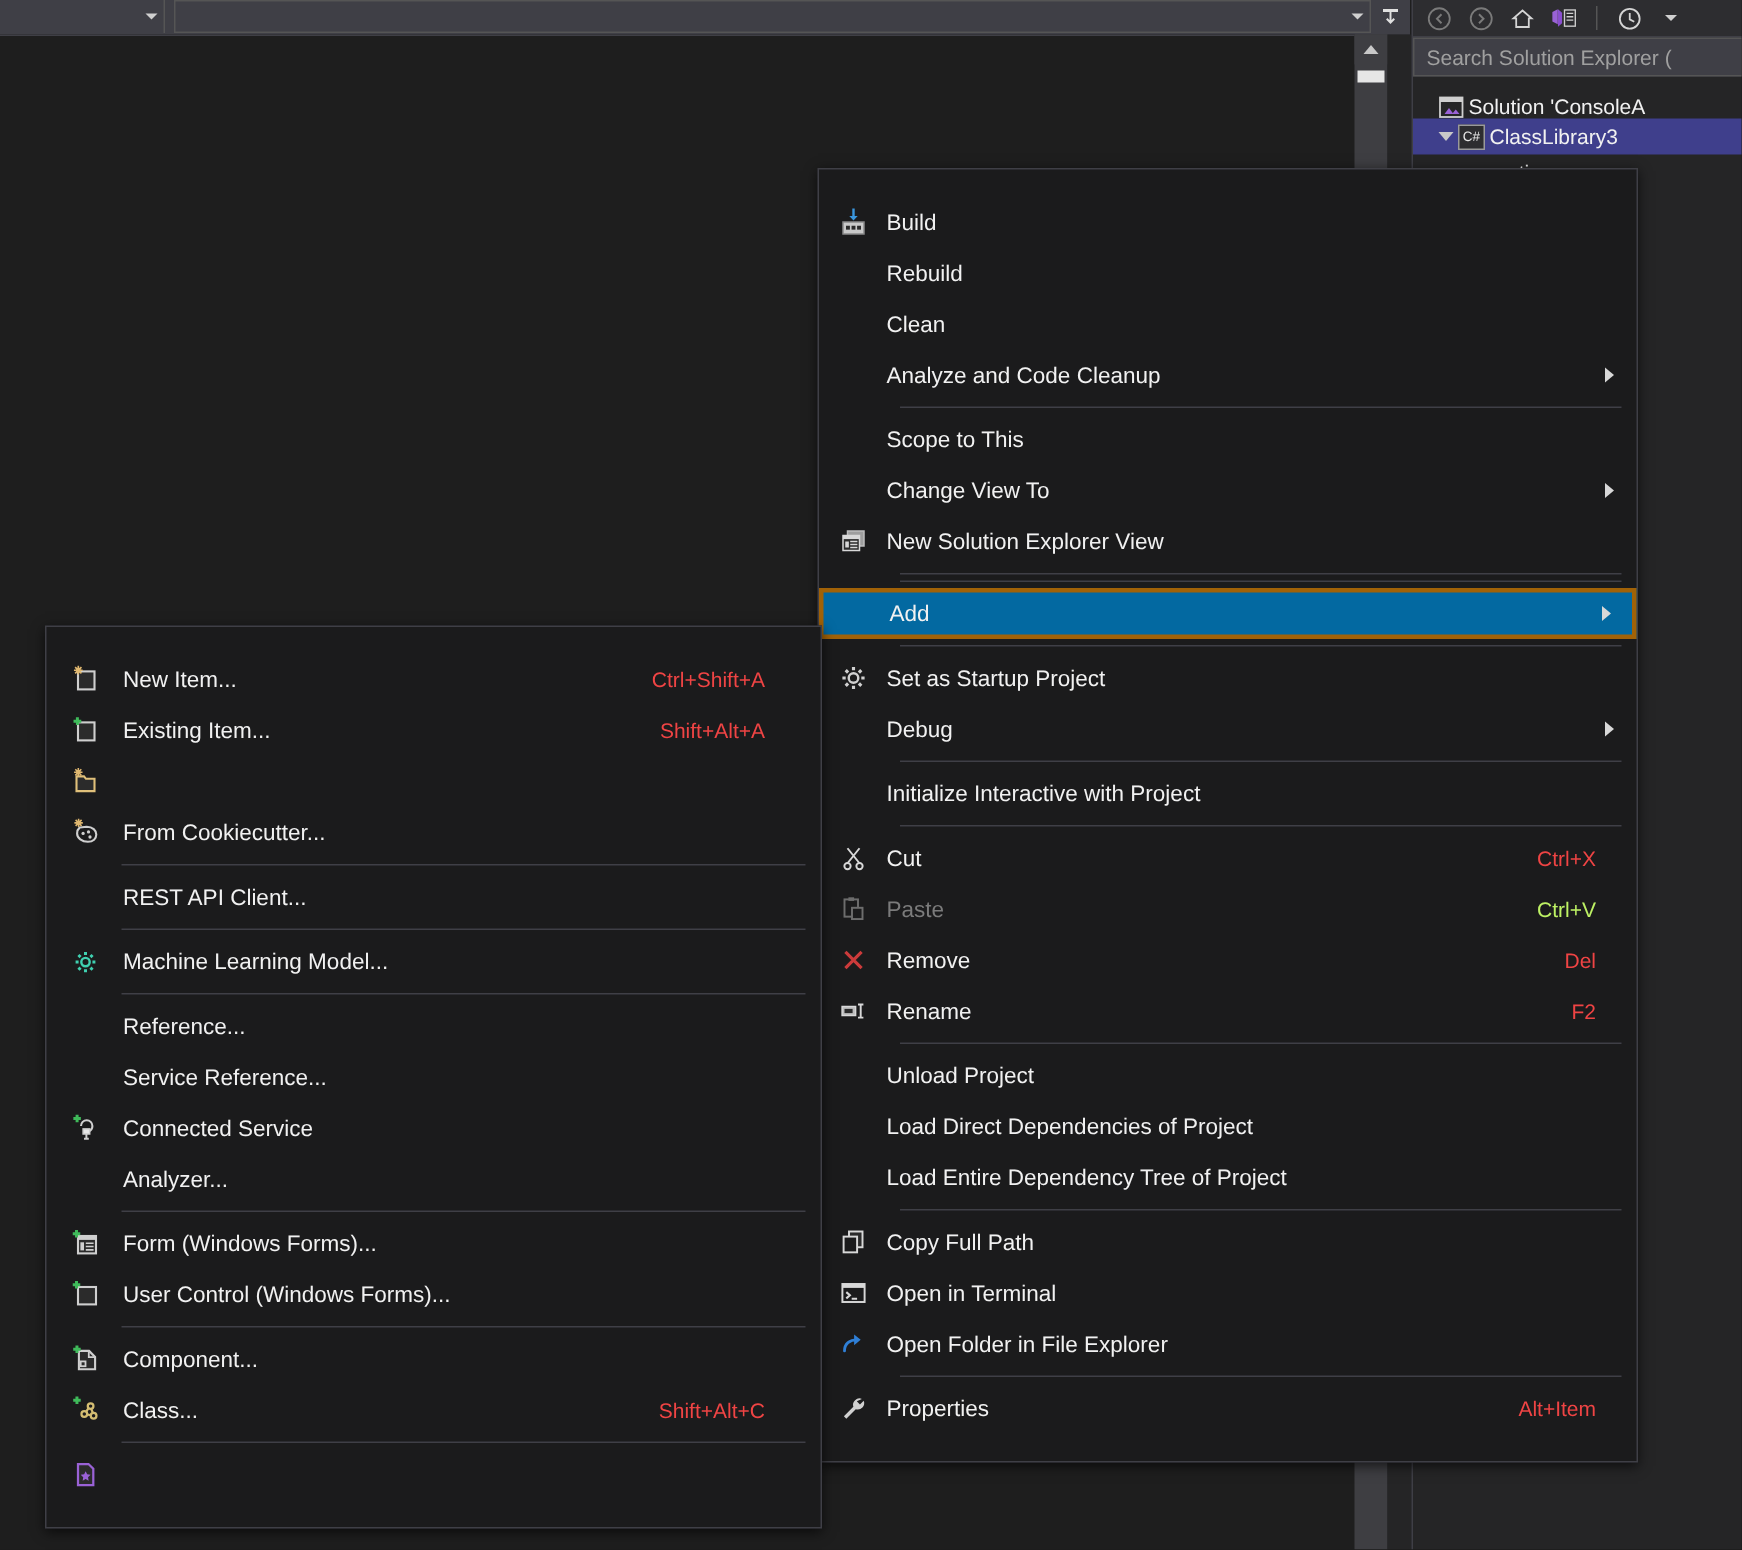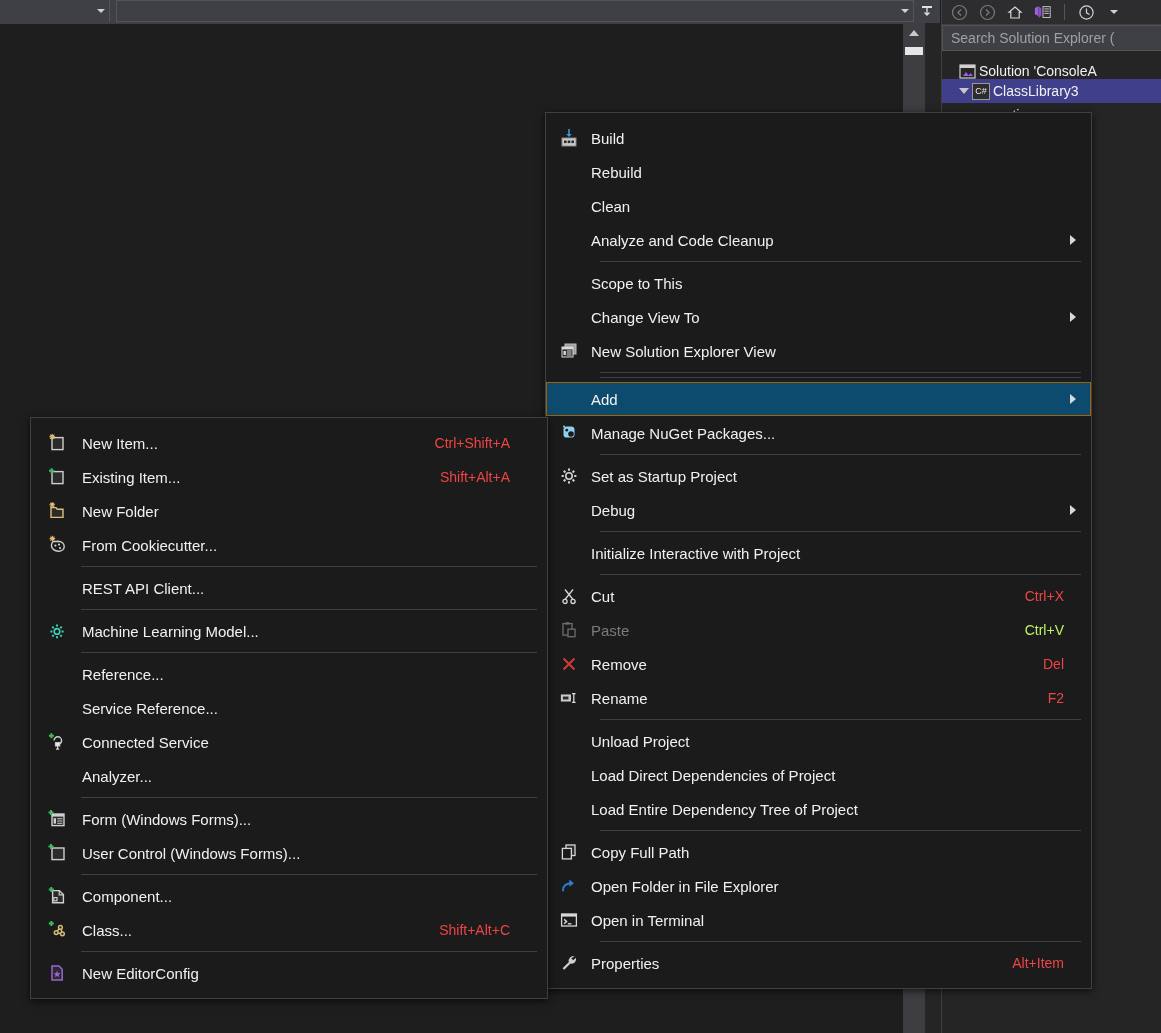--- a/index.html
+++ b/index.html
@@ -98,31 +98,31 @@
   .ticon { width:18px; flex:0 0 18px; display:flex; align-items:center; justify-content:center; margin-right:3px;}
   .cs-badge {
     width:17px;height:15px;border:1px solid #9a9a9a;background:#2d2d30;color:#e8e8e8;
     font-size:9px;display:flex;align-items:center;justify-content:center;font-family:"Liberation Sans",sans-serif;
   }
 
   
   .menu {
     position:absolute; background:#1b1b1c; border:1px solid #3f3f46;
     box-shadow: 0 2px 8px rgba(0,0,0,.65);
-    padding:8px 0;
+    padding:18px 0;
   }
   #menu-project { left:545px; top:112px; width:545px; }
   #menu-add     { left:30px;  top:417px; width:516px; }
 
   .mi {
     position:relative; height:34px; display:flex; align-items:center;
     color:#f1f1f1; font-size:15px; white-space:nowrap; cursor:default;
     box-sizing:border-box; border:1px solid transparent;
   }
-  .mi.highlight { background:#0c4a6e; border:1px solid #a16207; }
+  .mi.highlight { background:#0369a1; border:3px solid #a16207; }
   .mi.disabled  { color:#7b7b7b; }
   .mi-icon {
     width:44px; flex:0 0 44px; display:flex; align-items:center; justify-content:center;
   }
   .mi-label { flex:1; }
   .mi-accel { color:#ef4444; padding-right:26px; font-size:14px; }
   .mi.disabled .mi-accel { color:#bef264; }
   .mi-arrow {
     position:absolute; right:14px; top:50%; transform:translateY(-50%);
     width:0;height:0;border-top:5px solid transparent;border-bottom:5px solid transparent;
@@ -353,31 +353,20 @@
       </span>
       <span class="mi-label">New Solution Explorer View</span>
     </div>
     <div class="msep"></div>
     <div class="msep"></div>
     <div class="mi highlight">
       <span class="mi-icon"></span>
       <span class="mi-label">Add</span>
       <span class="mi-arrow"></span>
     </div>
-    <div class="mi">
-      <span class="mi-icon">
-        <svg width="20" height="20" viewBox="0 0 20 20">
-          <path d="M4.5 6.5c0-1.6 1.3-2.9 2.9-2.9h5.2c1.6 0 2.9 1.3 2.9 2.9v5.2c0 1.6-1.3 2.9-2.9 2.9H7.4c-1.6 0-2.9-1.3-2.9-2.9z" fill="#8fd0f2"></path>
-                <circle cx="12" cy="11" r="2.8" fill="#1b1b1c"></circle>
-                <circle cx="7.8" cy="7.2" r="1.4" fill="#1b1b1c"></circle>
-                <circle cx="5" cy="3.6" r="1" fill="#8fd0f2"></circle>
-        </svg>
-      </span>
-      <span class="mi-label">Manage NuGet Packages...</span>
-    </div>
     <div class="msep"></div>
     <div class="mi">
       <span class="mi-icon">
         <svg width="20" height="20" viewBox="0 0 20 20">
           <circle cx="10" cy="10" r="3.2" fill="none" stroke="#d0d0d0" stroke-width="1.6"></circle>
                 <g stroke="#d0d0d0" stroke-width="2.1">
                   <path d="M10 2.6v2.2M10 15.2v2.2M2.6 10h2.2M15.2 10h2.2M4.8 4.8l1.6 1.6M13.6 13.6l1.6 1.6M15.2 4.8l-1.6 1.6M6.4 13.6l-1.6 1.6"></path>
                 </g>
         </svg>
       </span>
@@ -455,36 +444,36 @@
         <svg width="20" height="20" viewBox="0 0 20 20">
           <rect x="7" y="3" width="9" height="10.5" fill="#2b2b2b" stroke="#d8d8d8" stroke-width="1.3"></rect>
                 <rect x="3.4" y="6.4" width="9" height="10.5" fill="#1b1b1c" stroke="#d8d8d8" stroke-width="1.3"></rect>
         </svg>
       </span>
       <span class="mi-label">Copy Full Path</span>
     </div>
     <div class="mi">
       <span class="mi-icon">
         <svg width="20" height="20" viewBox="0 0 20 20">
-          <path d="M4 14.6c0-5 3.4-7.4 8.4-7.4" fill="none" stroke="#2f7fd6" stroke-width="1.9" stroke-linecap="round"></path>
-                <path d="M10.4 3.6l4.4 3.6-4.4 3.6z" fill="#2f7fd6"></path>
-        </svg>
-      </span>
-      <span class="mi-label">Open Folder in File Explorer</span>
-    </div>
-    <div class="mi">
-      <span class="mi-icon">
-        <svg width="20" height="20" viewBox="0 0 20 20">
           <rect x="2.6" y="4" width="14.8" height="12" fill="#1b1b1c" stroke="#d8d8d8" stroke-width="1.3"></rect>
                 <rect x="2.6" y="4" width="14.8" height="2.6" fill="#d8d8d8"></rect>
                 <path d="M5.2 9.4l2.4 2.1-2.4 2.1" fill="none" stroke="#d8d8d8" stroke-width="1.4"></path>
                 <path d="M8.8 13.8h3.6" stroke="#d8d8d8" stroke-width="1.4"></path>
         </svg>
       </span>
       <span class="mi-label">Open in Terminal</span>
+    </div>
+    <div class="mi">
+      <span class="mi-icon">
+        <svg width="20" height="20" viewBox="0 0 20 20">
+          <path d="M4 14.6c0-5 3.4-7.4 8.4-7.4" fill="none" stroke="#2f7fd6" stroke-width="1.9" stroke-linecap="round"></path>
+                <path d="M10.4 3.6l4.4 3.6-4.4 3.6z" fill="#2f7fd6"></path>
+        </svg>
+      </span>
+      <span class="mi-label">Open Folder in File Explorer</span>
     </div>
     <div class="msep"></div>
     <div class="mi">
       <span class="mi-icon">
         <svg width="20" height="20" viewBox="0 0 20 20">
           <path d="M15.6 3.6a4.3 4.3 0 0 0-5.7 5.3L3.6 15.2l1.6 1.6 6.3-6.3a4.3 4.3 0 0 0 5.3-5.7l-2.5 2.5-2.1-2.1z" fill="#d0d0d0"></path>
         </svg>
       </span>
       <span class="mi-label">Properties</span>
       <span class="mi-accel">Alt+Item</span>
@@ -518,21 +507,20 @@
     <div class="mi">
       <span class="mi-icon">
         <svg width="20" height="20" viewBox="0 0 20 20">
           <path d="M4 6.6h5l1.3 1.6h5.7v8.2H4z" fill="#2b2b2b" stroke="#e0c07a" stroke-width="1.4"></path>
                 <g>
             <circle cx="5.2" cy="3.8" r="1.5" fill="#e0b870"></circle>
                 <path d="M5.2 1v5.6M2.4 3.8h5.6M3.2 1.8l4 4M7.2 1.8l-4 4" stroke="#e0b870" stroke-width="1.05"></path>
           </g>
         </svg>
       </span>
-      <span class="mi-label">New Folder</span>
     </div>
     <div class="mi">
       <span class="mi-icon">
         <svg width="20" height="20" viewBox="0 0 20 20">
           <path d="M10.8 6.2c4 0 6.4 2.4 6.4 5.2 0 2.6-2.1 4.8-5.6 4.8-3.9 0-7.2-2.4-7.2-5.6 0-1.6.7-3 1.8-4z" fill="none" stroke="#cfcfcf" stroke-width="1.4"></path>
                 <circle cx="8.4" cy="10.6" r="1.1" fill="#cfcfcf"></circle>
           <circle cx="12" cy="9.6" r="1.1" fill="#cfcfcf"></circle>
           <circle cx="13" cy="13" r="1.1" fill="#cfcfcf"></circle>
                 <g>
             <circle cx="5.4" cy="3.6" r="1.5" fill="#e0b870"></circle>
@@ -633,15 +621,14 @@
       <span class="mi-accel">Shift+Alt+C</span>
     </div>
     <div class="msep"></div>
     <div class="mi">
       <span class="mi-icon">
         <svg width="20" height="20" viewBox="0 0 20 20">
           <path d="M5 3h7l3.2 3.2V17H5z" fill="#2b2b2b" stroke="#9a62d6" stroke-width="1.5"></path>
                 <path d="M10.1 7.8l1 2.1 2.3.3-1.7 1.6.4 2.3-2-1.1-2 1.1.4-2.3-1.7-1.6 2.3-.3z" fill="#9a62d6"></path>
         </svg>
       </span>
-      <span class="mi-label">New EditorConfig</span>
     </div>
   </div>
 
 </body></html>

